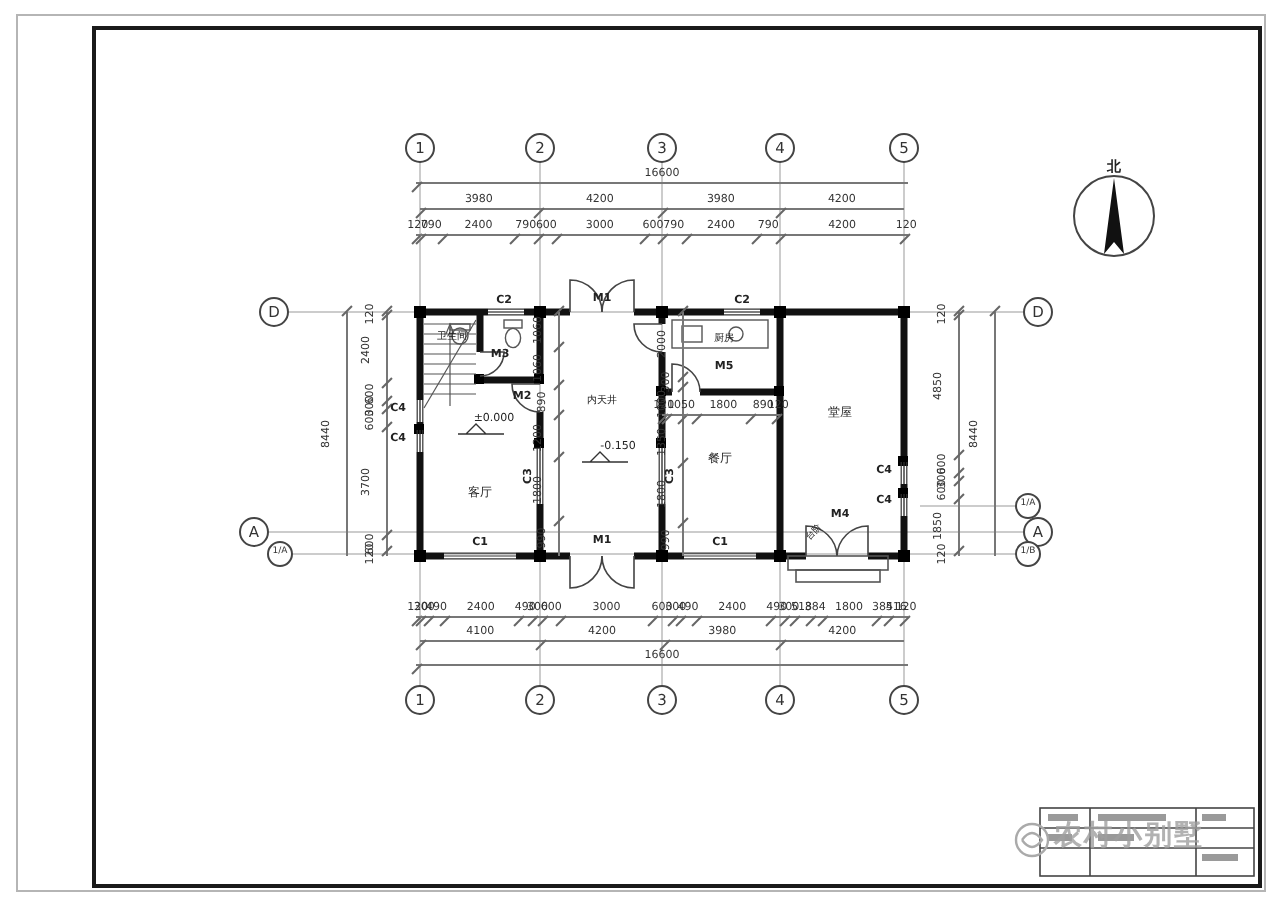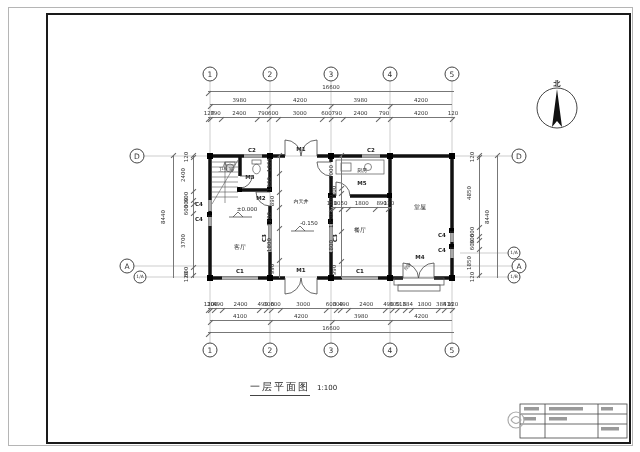--- a/index.html
+++ b/index.html
@@ -603,18 +603,15 @@
   <span class="lab code" style="left:371px;top:151px;">C2</span>
   <span class="lab code rot" style="left:265px;top:238px;">C3</span>
   <span class="lab code rot" style="left:336px;top:238px;">C3</span>
   <span class="lab code" style="left:199px;top:205px;">C4</span>
   <span class="lab code" style="left:199px;top:220px;">C4</span>
   <span class="lab code" style="left:442px;top:236px;">C4</span>
   <span class="lab code" style="left:442px;top:251px;">C4</span>
 
   <span class="lab north" style="left:557px;top:84px;">北</span>
 
-  <div class="title-row">
-    <span class="title-main">一层平面图</span>
-    <span class="title-scale">1:100</span>
-  </div>
-
+
+  <span class="watermark">农村小别墅</span>
 </div>
 
 </body></html>

